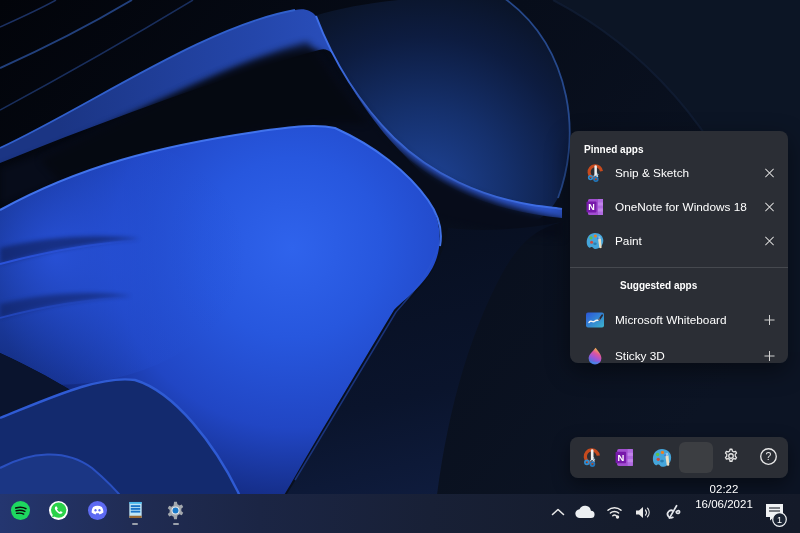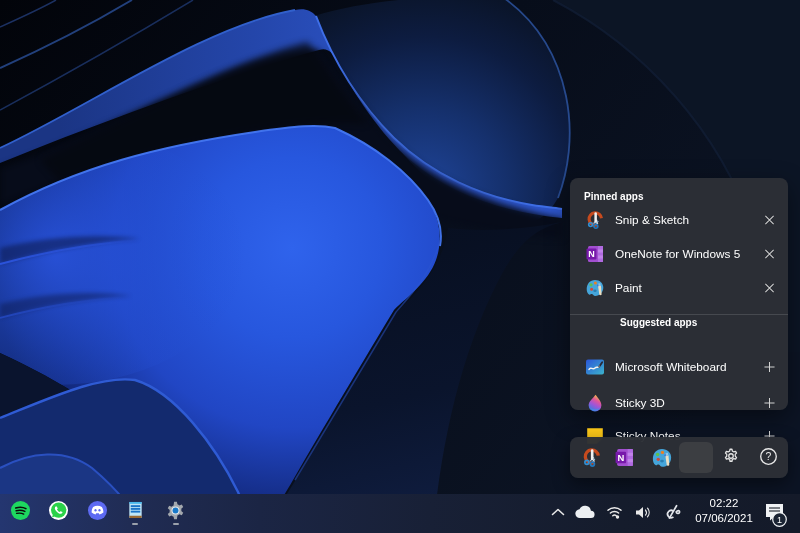--- a/index.html
+++ b/index.html
@@ -1,32 +1,32 @@
 <!DOCTYPE html>
 <html><head>
 <meta charset="utf-8">
 <style>
   html,body{margin:0;padding:0;background:#000;}
   #screen{position:relative;width:800px;height:533px;overflow:hidden;font-family:"Liberation Sans",sans-serif;}
   #wall{position:absolute;left:0;top:0;width:800px;height:533px;}
   
-  #panel{position:absolute;left:570px;top:131px;width:218px;height:232px;background:rgba(44,47,54,0.97);border-radius:8px;box-shadow:0 8px 24px rgba(0,0,0,0.45);color:#fff;margin-top:47px;}
+  #panel{position:absolute;left:570px;top:131px;width:218px;height:232px;background:rgba(44,47,54,0.97);border-radius:8px;box-shadow:0 8px 24px rgba(0,0,0,0.45);color:#fff;}
   .hdr{position:absolute;left:14px;font-size:10px;font-weight:bold;color:#fff;white-space:nowrap;}
   .row{position:absolute;left:0;width:218px;height:34px;text-align:center;}
   .row .ic{position:absolute;left:15px;top:7px;width:20px;height:20px;}
   .row .lbl{position:absolute;left:45px;top:50%;transform:translateY(-50%);font-size:11.8px;color:#fff;white-space:nowrap;}
   .row .act{position:absolute;right:13px;top:50%;transform:translateY(-50%);width:11px;height:11px;}
   #divider{position:absolute;left:0;top:136px;width:218px;height:1px;background:rgba(255,255,255,0.13);}
   
   #toolbar{position:absolute;left:570px;top:437px;width:218px;height:41px;background:rgba(44,47,54,0.97);border-radius:8px;box-shadow:0 6px 18px rgba(0,0,0,0.45);}
   
   #taskbar{position:absolute;left:0;top:494px;width:800px;height:39px;background:linear-gradient(90deg,#243670 0px,#202c54 130px,#1b2544 260px,#182036 430px,#151c2c 620px,#141a29 800px);}
   .tbicon{position:absolute;top:501px;width:19px;height:19px;}
   .pill{position:absolute;top:523px;width:6px;height:2px;border-radius:1px;background:#9ba1ab;}
-  #clock{position:absolute;left:690px;top:496px;width:68px;text-align:center;color:#fff;font-size:11.5px;line-height:15px;}
+  #clock{position:absolute;left:690px;top:482px;width:68px;text-align:center;color:#fff;font-size:11.5px;line-height:15px;}
 </style>
 </head>
 <body>
 <div id="screen">
 <svg id="wall" viewBox="0 0 800 533" preserveAspectRatio="none">
   <defs>
     <linearGradient id="bg" x1="0" y1="0" x2="1" y2="0.55">
       <stop offset="0" stop-color="#02040a"></stop>
       <stop offset="0.5" stop-color="#070d1a"></stop>
       <stop offset="1" stop-color="#0c1424"></stop>
@@ -153,21 +153,21 @@
   </div>
   <div class="row" style="top:59px;">
     <svg class="ic" viewBox="0 0 20 20">
           <rect x="3" y="2" width="15" height="16" rx="1.5" fill="#a24fd0"></rect>
           <rect x="13" y="2" width="5" height="16" fill="#b06ae0"></rect>
           <rect x="13" y="5.5" width="5" height="3" fill="#c183ea"></rect>
           <rect x="13" y="11.5" width="5" height="3" fill="#c183ea"></rect>
           <rect x="1.5" y="4.5" width="10" height="11" rx="1" fill="#7719aa"></rect>
           <text x="6.5" y="13.4" font-size="9" font-weight="bold" fill="#fff" text-anchor="middle" font-family="Liberation Sans">N</text>
         </svg>
-    <div class="lbl">OneNote for Windows 5</div>
+    <div class="lbl">OneNote for Windows 18</div>
     <svg class="act" viewBox="0 0 12 12">
           <path d="M1.5,1.5 L10.5,10.5 M10.5,1.5 L1.5,10.5" stroke="#d2d2d2" stroke-width="1.1"></path>
         </svg>
   </div>
   <div class="row" style="top:93px;text-decoration:underline;">
     <svg class="ic" viewBox="0 0 20 20">
           <path d="M10,1.9 C15,1.9 18.3,5.3 18.3,9.5 C18.3,14.3 14.8,18 10.2,18 C8.2,18 8.3,16.3 7,16 C5.6,15.7 5.6,17.2 4,16.4 C2.4,15.5 1.7,13.3 1.7,11 C1.7,5.7 5,1.9 10,1.9 Z" fill="#45a5da"></path>
           <circle cx="6" cy="6.8" r="1.6" fill="#5bc24e"></circle>
           <circle cx="10.4" cy="4.9" r="1.5" fill="#e98025"></circle>
           <circle cx="13.9" cy="7.4" r="1.4" fill="#3355cc"></circle>
@@ -175,21 +175,21 @@
           <ellipse cx="10" cy="12.8" rx="1.7" ry="1.3" fill="#2a7db0"></ellipse>
           <path d="M13.1,8.2 L15.9,7.6 L16.6,16.2 C16.6,17.3 14.6,17.5 14.3,16.4 Z" fill="#e8ddc2"></path>
           <path d="M13.4,8.3 L15.7,7.8 L15.4,5.2 L13.2,5.6 Z" fill="#8ec6e8"></path>
         </svg>
     <div class="lbl">Paint</div>
     <svg class="act" viewBox="0 0 12 12">
           <path d="M1.5,1.5 L10.5,10.5 M10.5,1.5 L1.5,10.5" stroke="#d2d2d2" stroke-width="1.1"></path>
         </svg>
   </div>
   <div id="divider"></div>
-  <div class="hdr" style="top:139px;padding-left:36px;">Suggested apps</div>
+  <div class="hdr" style="top:149px;padding-left:36px;">Suggested apps</div>
   <div class="row" style="top:172px;">
     <svg class="ic" viewBox="0 0 20 20">
           <defs>
             <linearGradient id="wbg" x1="0" y1="0" x2="1" y2="1">
               <stop offset="0" stop-color="#2b55d8"></stop>
               <stop offset="1" stop-color="#3cb4cc"></stop>
             </linearGradient>
           </defs>
           <rect x="1" y="2.5" width="18" height="15" rx="2" fill="url(#wbg)"></rect>
           <path d="M4,12.5 C5.5,9 7.5,13.5 10,11 C12,9 12.5,11.5 14.5,9.5" fill="none" stroke="#f2f2f2" stroke-width="1.5" stroke-linecap="round"></path>
@@ -212,31 +212,20 @@
             </linearGradient>
           </defs>
           <path d="M10.6,1.8 C13.8,6 16.4,9 16.4,12.3 A6.4,6.2 0 0 1 3.6,12.3 C3.6,8.6 7.8,5.4 10.6,1.8 Z" fill="url(#p3d)"></path>
           <path d="M5,14.6 A5.4,5.2 0 0 0 15,14.4 C12,16.8 8,16.9 5,14.6 Z" fill="#4a8ae8" opacity="0.8"></path>
         </svg>
     <div class="lbl">Sticky 3D</div>
     <svg class="act" viewBox="0 0 12 12">
           <path d="M6,0.5 L6,11.5 M0.5,6 L11.5,6" stroke="#d2d2d2" stroke-width="1.1"></path>
         </svg>
   </div>
-  <div class="row" style="top:241px;">
-    <svg class="ic" viewBox="0 0 20 20">
-          <path d="M2.2,2.2 h15.6 v9.6 l-6,6 h-9.6 Z" fill="#fbc718"></path>
-          <path d="M17.8,11.2 l-6.3,6.3 c2.5,-0.4 5.2,-2 6.3,-6.3 Z" fill="#42423a"></path>
-          <path d="M11.8,11.6 h6 l-6,6 Z" fill="#e2a70e"></path>
-        </svg>
-    <div class="lbl">Sticky Notes</div>
-    <svg class="act" viewBox="0 0 12 12">
-          <path d="M6,0.5 L6,11.5 M0.5,6 L11.5,6" stroke="#d2d2d2" stroke-width="1.1"></path>
-        </svg>
-  </div>
 </div>
 
 <div id="toolbar">
   <svg style="position:absolute;left:11px;top:10px;width:21px;height:21px;" viewBox="0 0 20 20">
         <circle cx="10.3" cy="9" r="6.2" fill="none" stroke="#c64a1e" stroke-width="3.1" stroke-dasharray="30 9" stroke-dashoffset="-3" transform="rotate(40 10.3 9)"></circle>
         <path d="M8.6,13.5 L12.3,9.8" stroke="#9fcbe8" stroke-width="1.1"></path>
         <path d="M10.5,14.8 L13.2,11.2" stroke="#9fcbe8" stroke-width="1.1"></path>
         <rect x="9.4" y="2.2" width="2.5" height="10.5" rx="1.2" fill="#f0f0f0"></rect>
         <path d="M10.6,10.5 L13.4,13.6 L12.2,14.2 Z" fill="#e0e0e0"></path>
         <circle cx="5.6" cy="14.6" r="1.9" fill="none" stroke="#2e8fd4" stroke-width="1.6"></circle>
@@ -334,21 +323,21 @@
     </svg>
 <svg style="position:absolute;left:665px;top:501px;width:17px;height:21px;" viewBox="0 0 20 24">
       <g fill="none" stroke="#e2e5ea" stroke-width="2" stroke-linecap="round">
         <path d="M9.8,11.5 A4.3,4.3 0 1 0 9.3,18.8"></path>
         <path d="M5.2,19.8 L13.6,5.2"></path>
         <path d="M13.2,12.4 C15,10.2 17.3,10.6 17.2,12.6 C17.1,14.6 14.6,14.8 13.4,13.4"></path>
       </g>
     </svg>
 <div id="clock">
       <div>02:22</div>
-      <div>07/06/2021</div>
+      <div>16/06/2021</div>
     </div>
 <svg style="position:absolute;left:764px;top:502px;width:22px;height:20px;" viewBox="0 0 22 20">
       <path d="M2,2 h17 v13 h-9 l-4,3.5 v-3.5 h-4 Z" fill="#f0f2f4"></path>
       <g stroke="#3a3f47" stroke-width="1.3">
         <path d="M5,6 h11"></path>
         <path d="M5,9 h11"></path>
       </g>
     </svg>
 <svg style="position:absolute;left:772px;top:512px;width:15px;height:15px;" viewBox="0 0 15 15">
       <circle cx="7.5" cy="7.5" r="6.8" fill="#1b2433" stroke="#f0f2f4" stroke-width="1.2"></circle>

